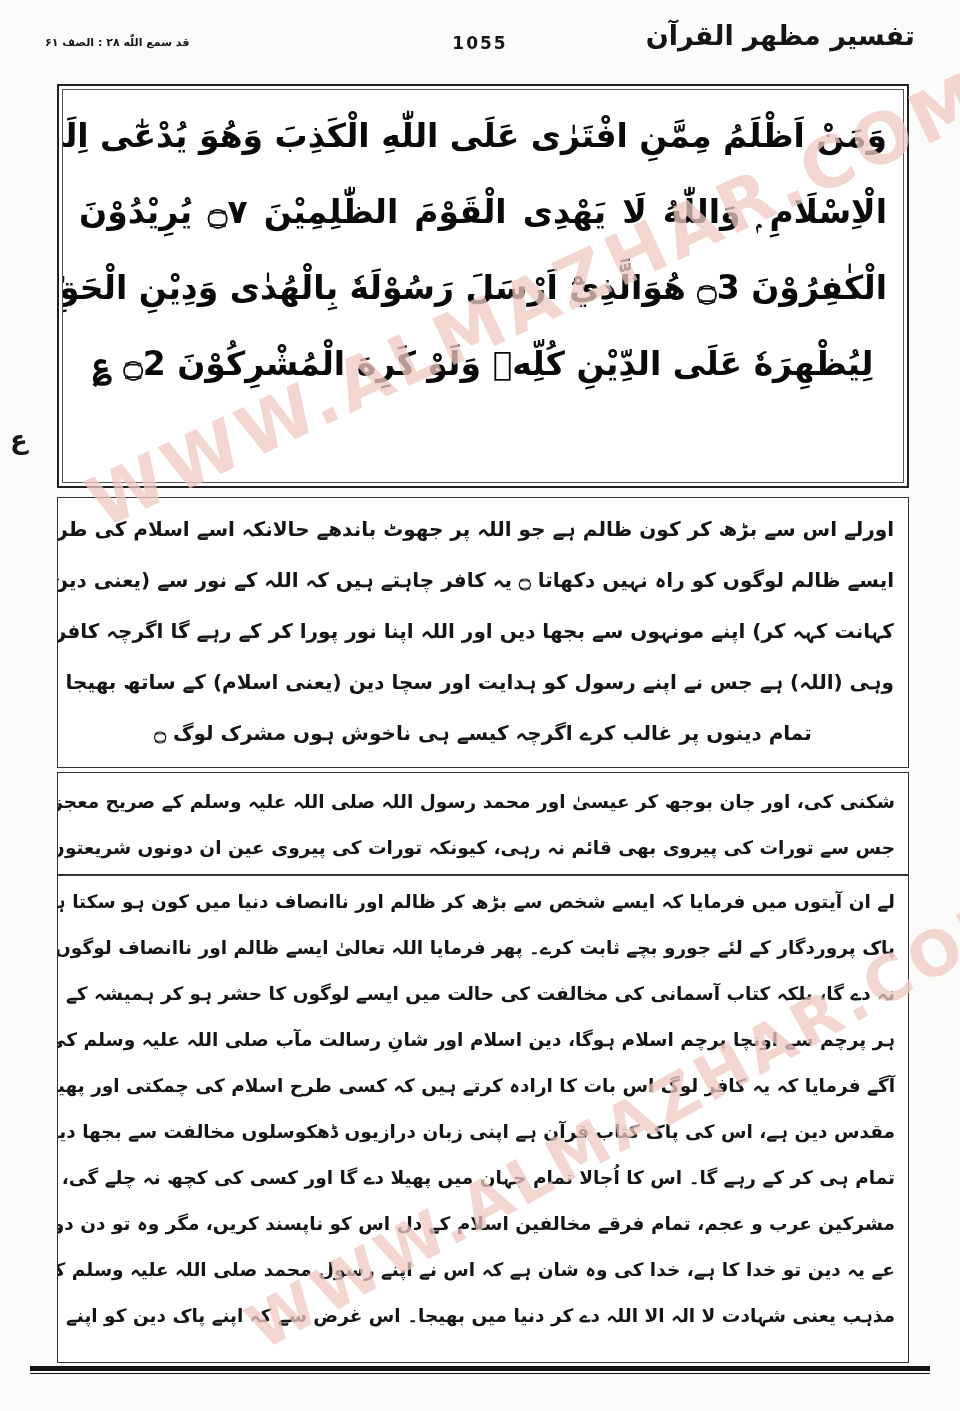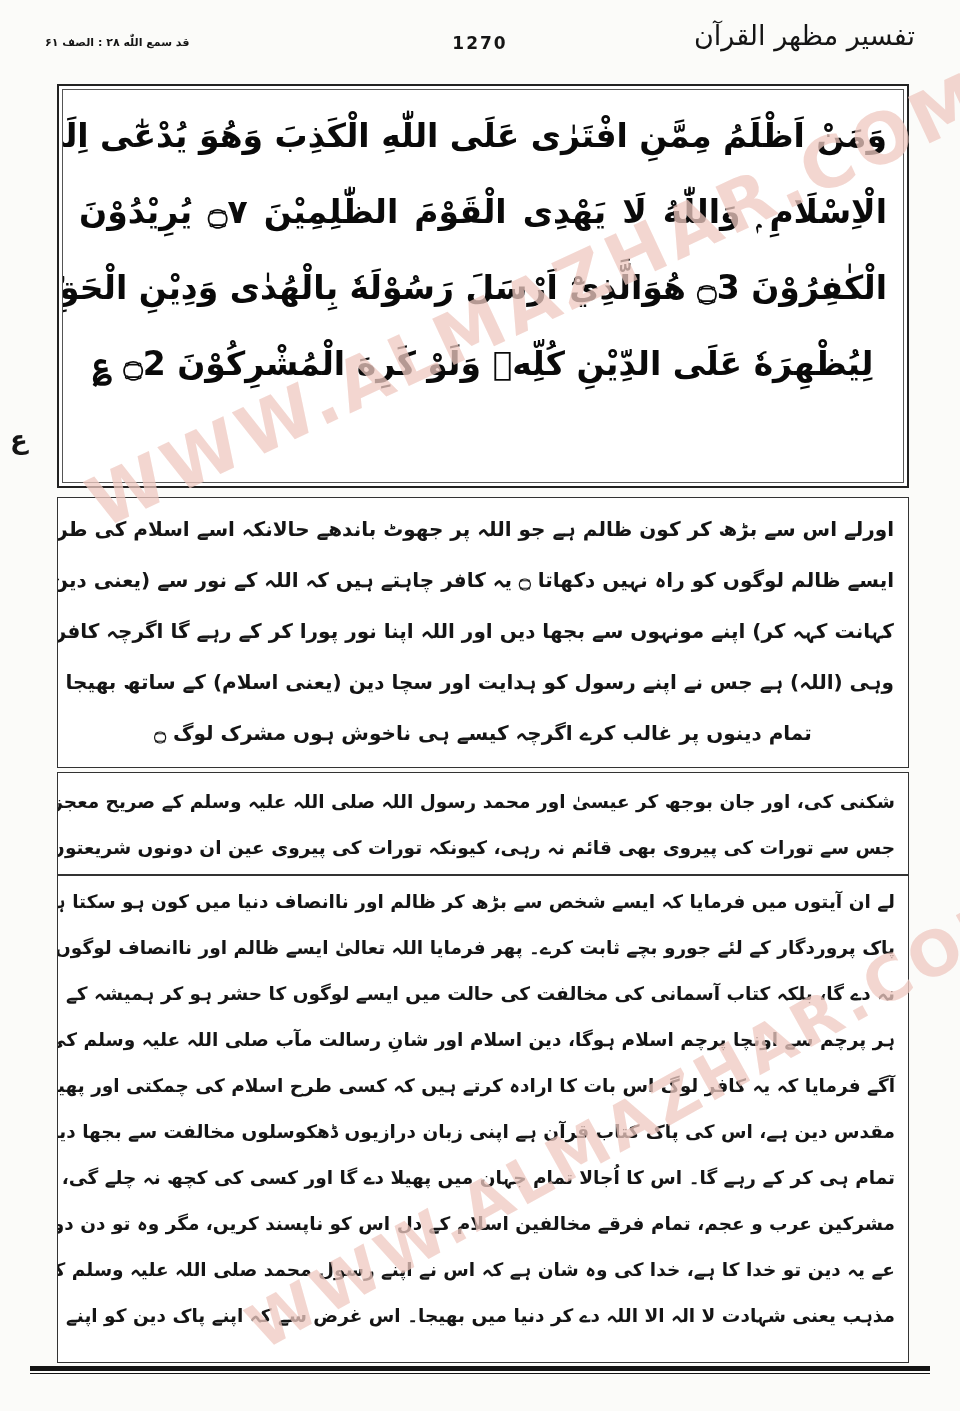--- a/index.html
+++ b/index.html
@@ -13,21 +13,21 @@
   .hdr-ref{
     position:absolute;top:36px;left:45px;
     font-size:11px;font-weight:bold;direction:rtl;
   }
   .hdr-page{
     position:absolute;top:33px;left:50%;transform:translateX(-50%);
     font-size:17px;font-weight:bold;letter-spacing:2px;
   }
   .hdr-title{
     position:absolute;top:20px;right:45px;
-    font-size:27px;font-weight:normal;direction:rtl;text-align:center;
+    font-size:27px;font-weight:bold;direction:rtl;text-align:center;
   }
   .quran-box{
     position:absolute;left:57px;top:84px;width:852px;height:404px;
     border:2px solid #222;background:#fff;box-sizing:border-box;
   }
   .quran-inner{
     position:absolute;top:3px;left:3px;right:3px;bottom:3px;
     border:1px solid #555;box-sizing:border-box;
     padding:8px 16px 6px 16px;overflow:hidden;
   }
@@ -84,21 +84,21 @@
     color:#efc9c1;opacity:.75;pointer-events:none;z-index:5;
     transform-origin:left top;
   }
   .wm1{left:75px;top:470px;font-size:70px;transform:rotate(-25deg);}
   .wm2{left:235px;top:1300px;font-size:62px;transform:rotate(-29deg);}
 </style>
 </head>
 <body>
 
 <div class="hdr-ref">قد سمع اللّٰه ۲۸ : الصف ۶۱</div>
-<div class="hdr-page">1270</div>
+<div class="hdr-page">1055</div>
 <div class="hdr-title">تفسير مظهر القرآن</div>
 
 <div class="wm wm1" style="color: rgb(239, 201, 193);">WWW.ALMAZHAR.COM</div>
 <div class="wm wm2" style="color: rgb(239, 201, 193);">WWW.ALMAZHAR.COM</div>
 
 <div class="margin-marker">ع</div>
 
 <div class="quran-box">
   <div class="quran-inner">
     <div class="q-line">وَمَنْ اَظْلَمُ مِمَّنِ افْتَرٰى عَلَى اللّٰهِ الْكَذِبَ وَهُوَ يُدْعٰٓى اِلَى</div>

